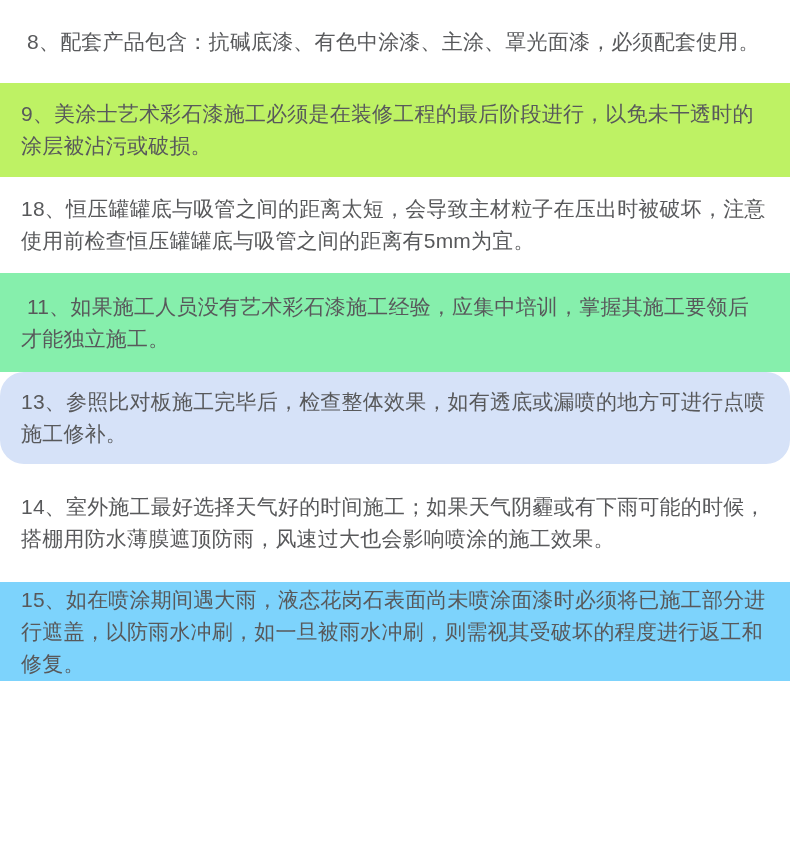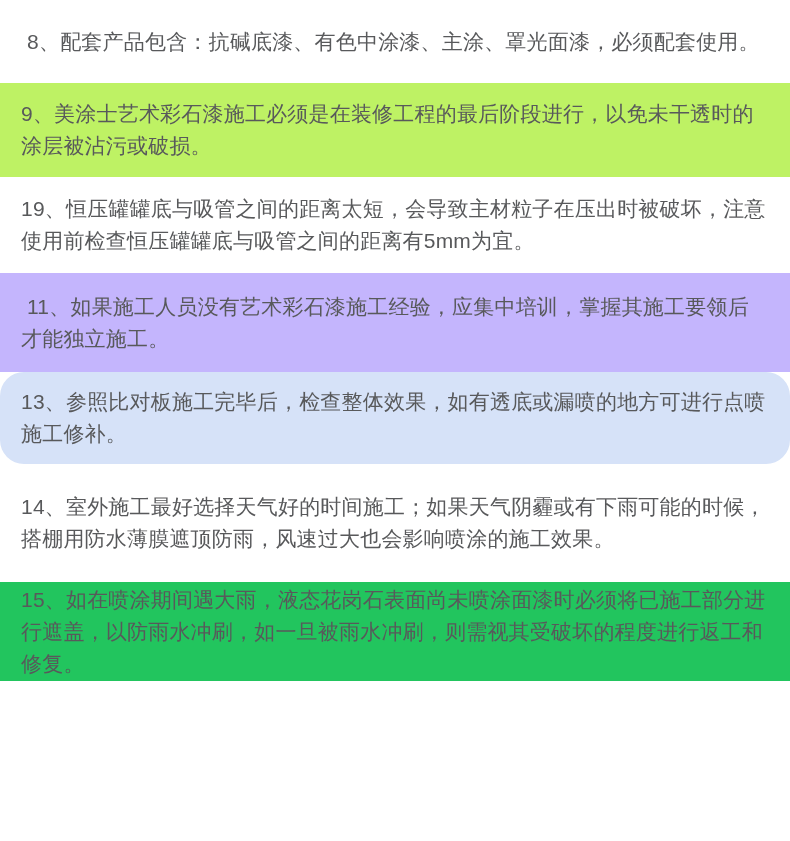--- a/index.html
+++ b/index.html
@@ -51,35 +51,35 @@
 
   <section class="row h83">
     <p class="txt"> 8、配套产品包含：抗碱底漆、有色中涂漆、主涂、罩光面漆，必须配套使用。</p>
   </section>
 
   <section class="row h94" style="background: #bef264;">
     <p class="txt">9、美涂士艺术彩石漆施工必须是在装修工程的最后阶段进行，以免未干透时的涂层被沾污或破损。</p>
   </section>
 
   <section class="row h96">
-    <p class="txt">19、恒压罐罐底与吸管之间的距离太短，会导致主材粒子在压出时被破坏，注意使用前检查恒压罐罐底与吸管之间的距离有5mm为宜。</p>
+    <p class="txt">18、恒压罐罐底与吸管之间的距离太短，会导致主材粒子在压出时被破坏，注意使用前检查恒压罐罐底与吸管之间的距离有5mm为宜。</p>
   </section>
 
-  <section class="row h99" style="background: #c4b5fd;">
+  <section class="row h99" style="background: #86efac;">
     <p class="txt"> 11、如果施工人员没有艺术彩石漆施工经验，应集中培训，掌握其施工要领后才能独立施工。</p>
   </section>
 
 
   <section class="row h92" style="background: rgb(214, 226, 248); border-radius: 24px;">
     <p class="txt">13、参照比对板施工完毕后，检查整体效果，如有透底或漏喷的地方可进行点喷施工修补。</p>
   </section>
 
   <section class="row h118">
     <p class="txt">14、室外施工最好选择天气好的时间施工；如果天气阴霾或有下雨可能的时候，搭棚用防水薄膜遮顶防雨，风速过大也会影响喷涂的施工效果。</p>
   </section>
 
-  <section class="row h99" style="background: #22c55e;">
+  <section class="row h99" style="background: #7dd3fc;">
     <p class="txt">15、如在喷涂期间遇大雨，液态花岗石表面尚未喷涂面漆时必须将已施工部分进行遮盖，以防雨水冲刷，如一旦被雨水冲刷，则需视其受破坏的程度进行返工和修复。</p>
   </section>
 
   <section class="row h59"></section>
 
 </div>
 
 </body></html>

